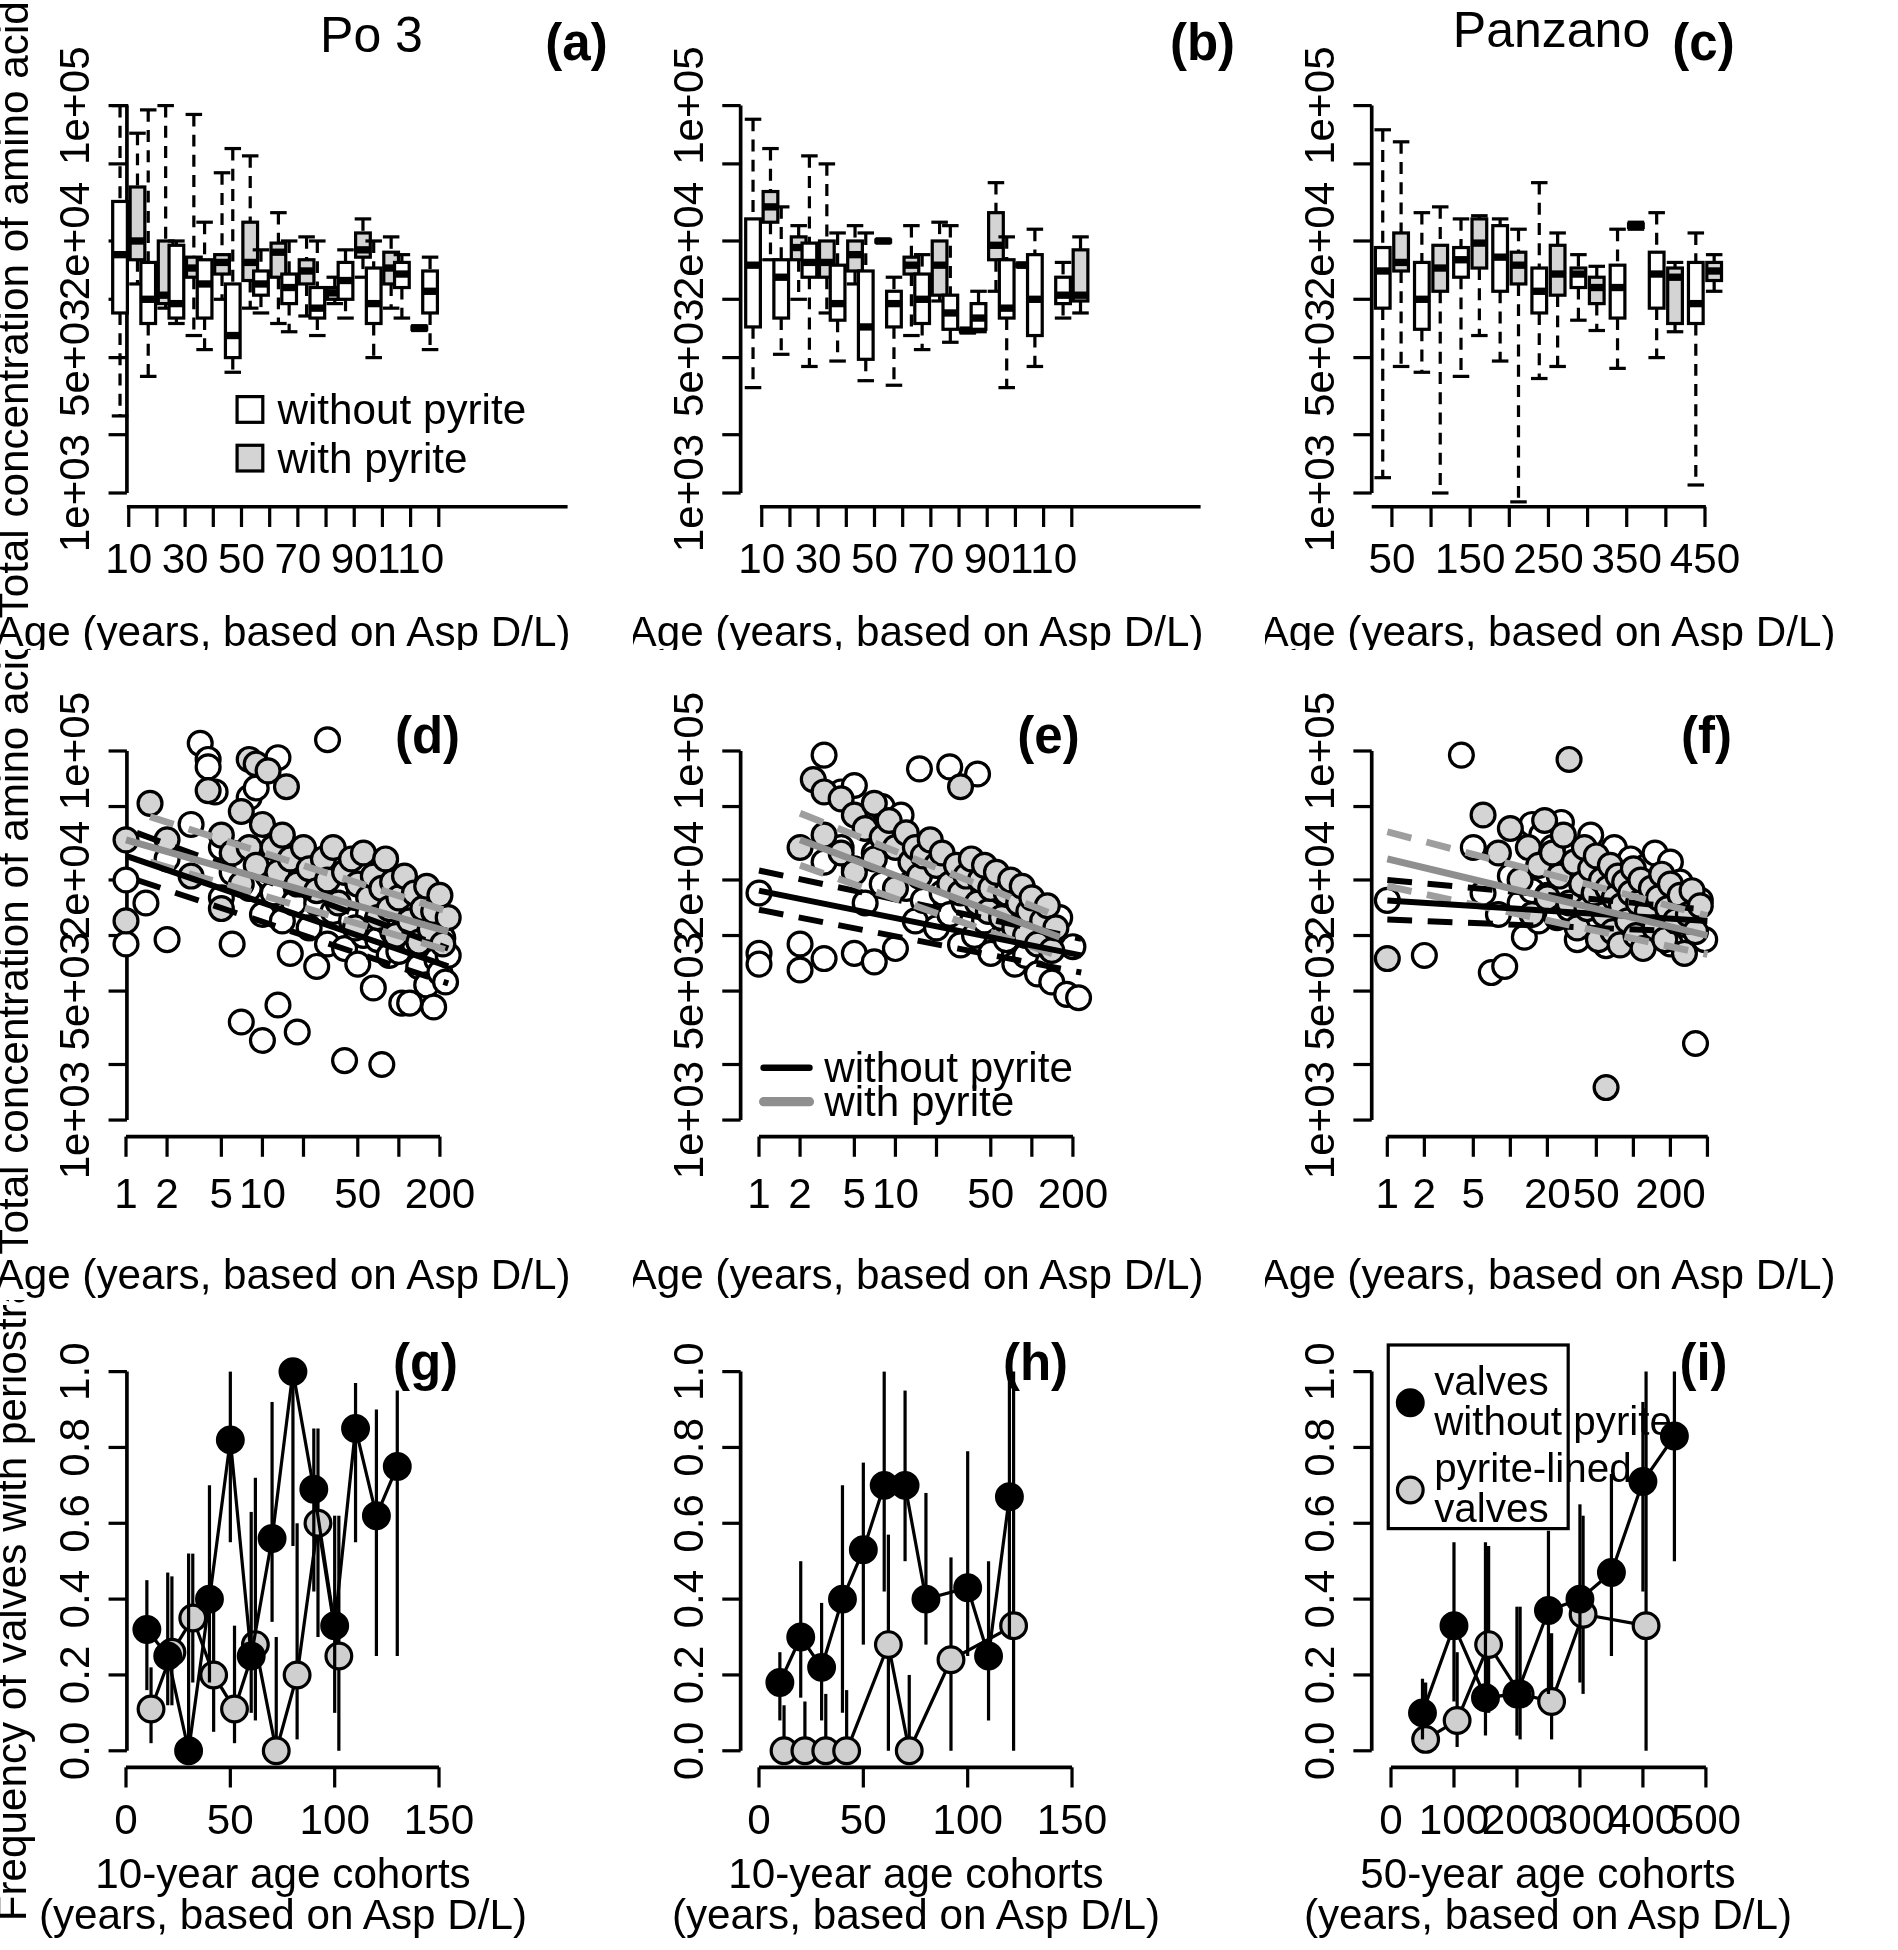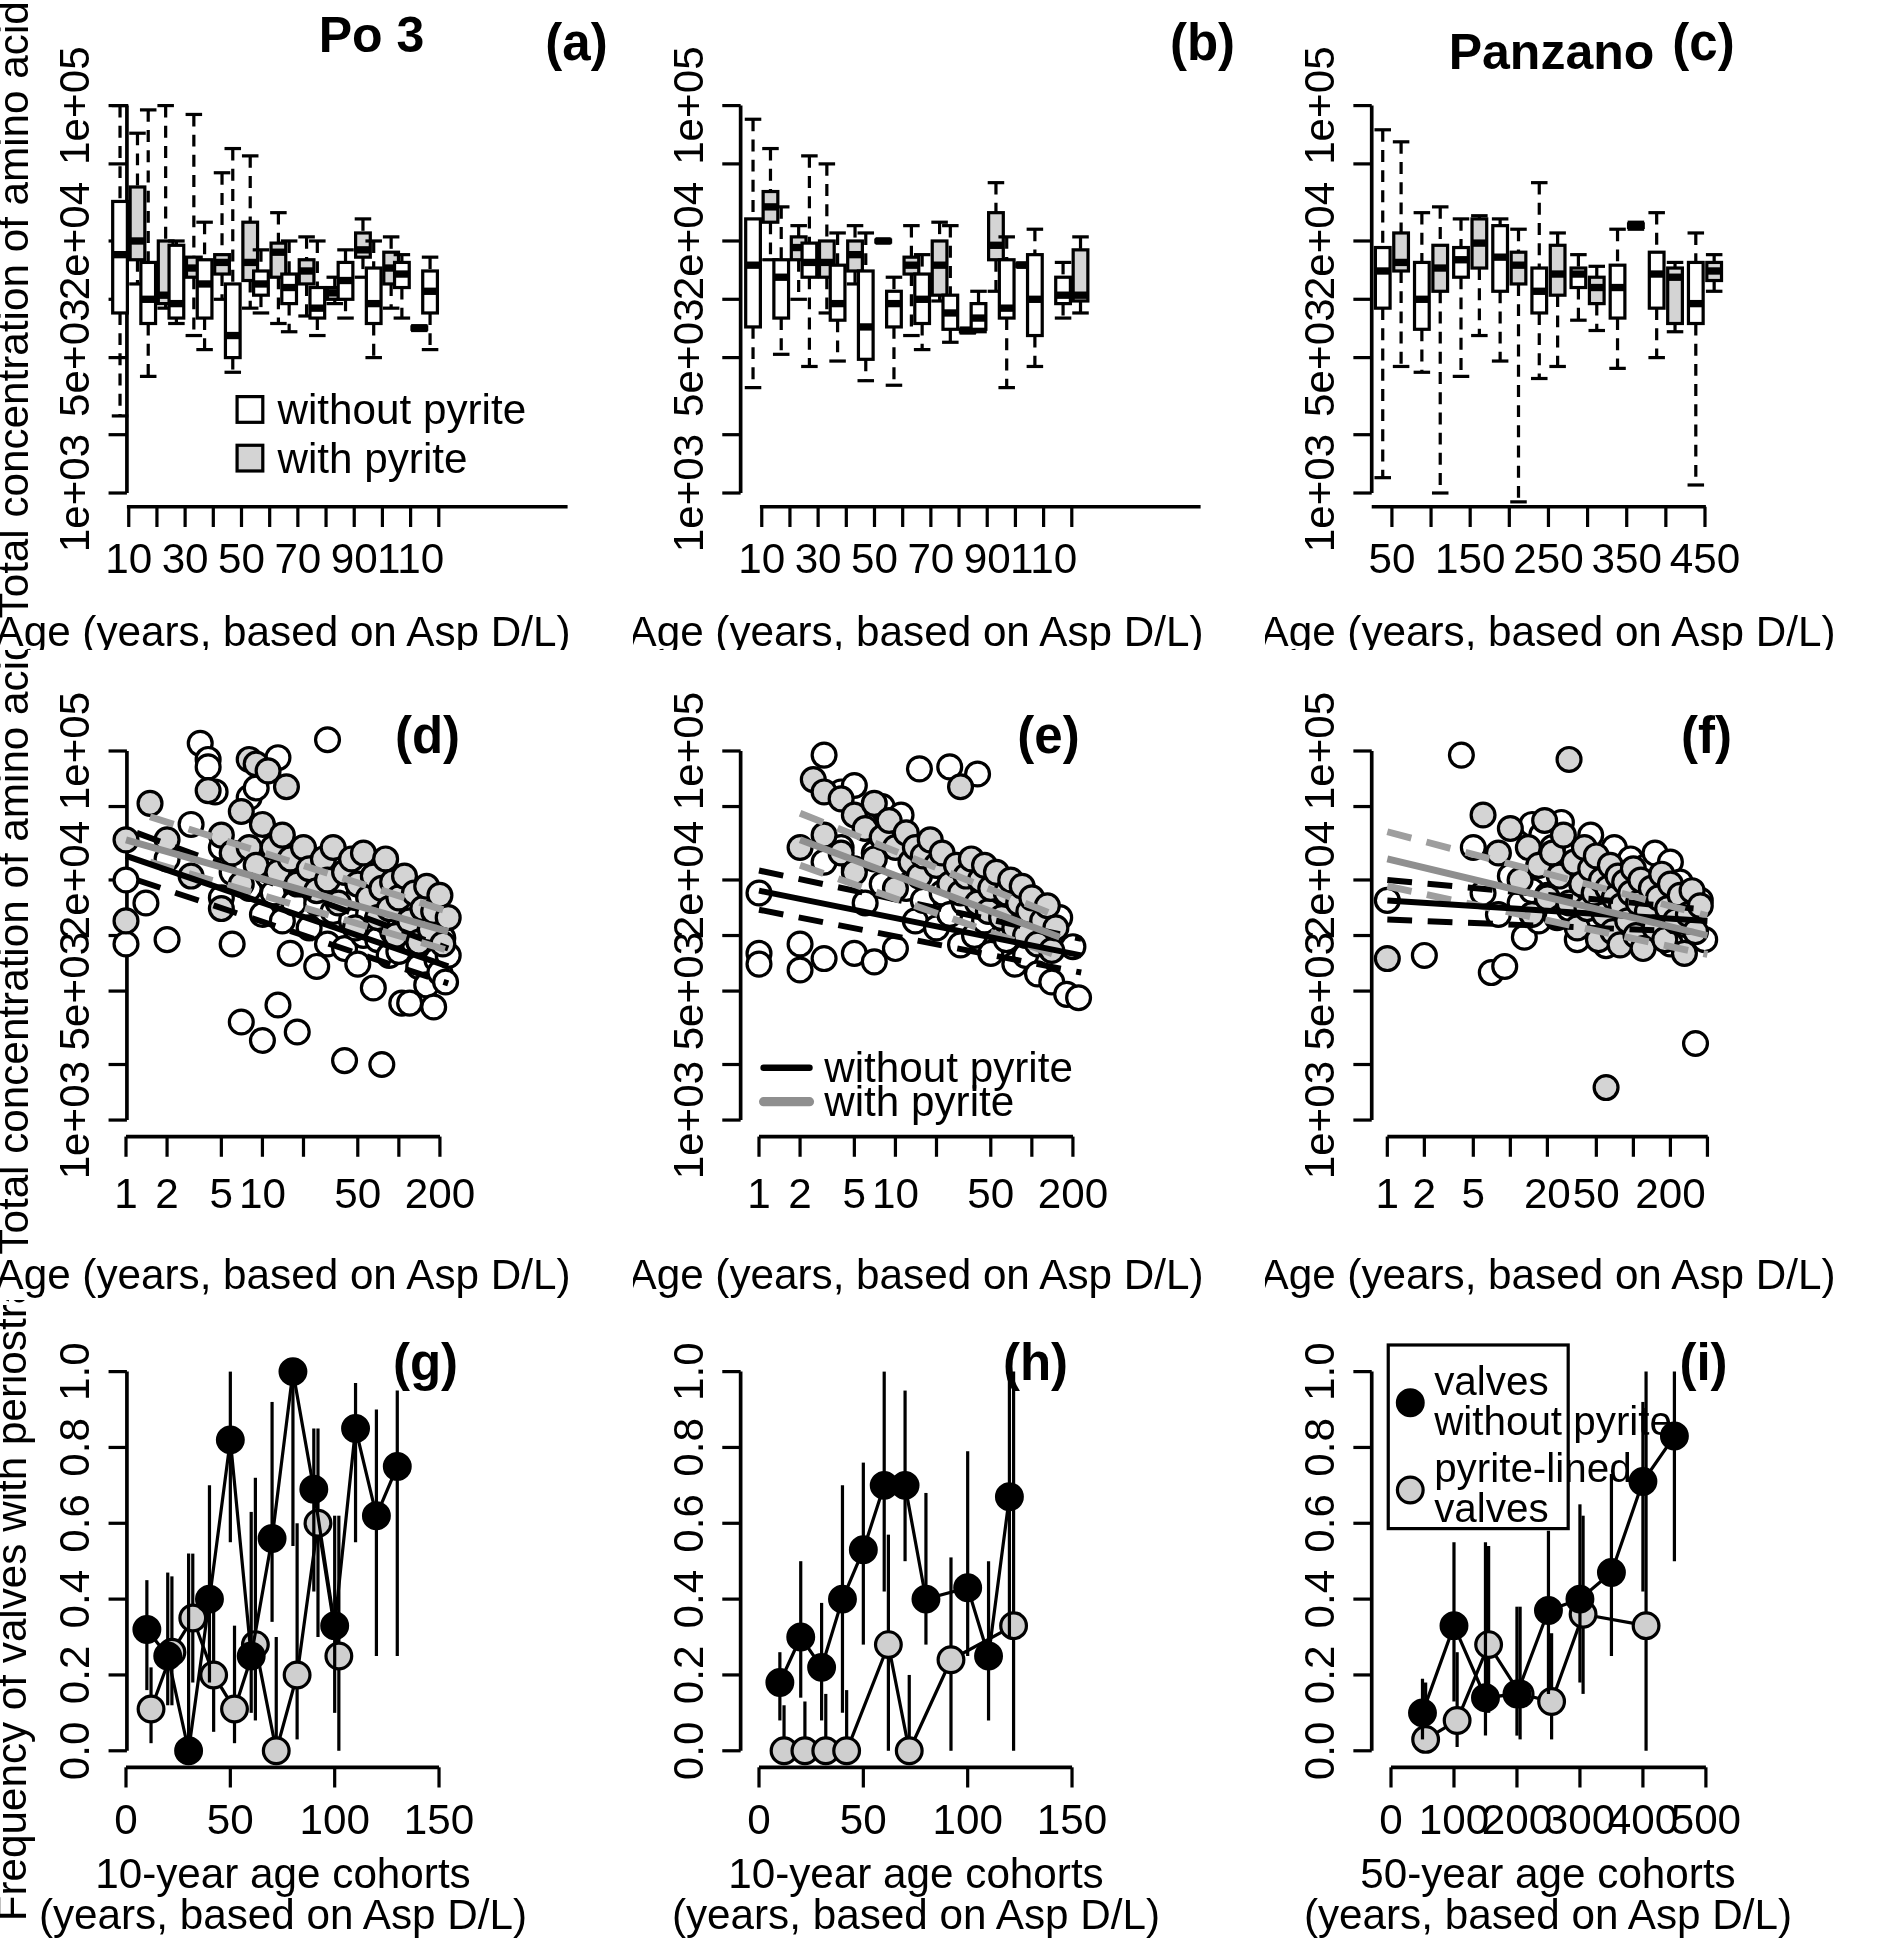--- a/index.html
+++ b/index.html
@@ -1,21 +1,21 @@
 <!DOCTYPE html>
 <html style="font-size:14.7px"><head>
 <meta charset="utf-8">
 <style>
   html,body{margin:0;padding:0;background:#fff;}
   .fig{position:relative;width:1898px;height:1951px;background:#ffffff;
        font-family:"Liberation Sans",sans-serif;color:#000;overflow:hidden;}
   .panel{position:absolute;}
   .panel svg{display:block;}
   .col-title{position:absolute;width:367px;text-align:center;font-size:50px;
-             font-weight:bold;white-space:nowrap;}
+             font-weight:normal;white-space:nowrap;}
   .cap{position:absolute;width:129px;text-align:center;font-size:51px;
        font-weight:bold;white-space:nowrap;}
 </style>
 </head>
 <body>
 
 <div class="fig">
 
   <div class="panel" style="left:0;top:0">
       <svg width="633" height="650" viewBox="0 0 689 708">
@@ -1397,21 +1397,21 @@
           <text x="184" y="103" style="font-family:&quot;Liberation Sans&quot;,sans-serif;font-size:44px" fill="#000">valves</text>
           <text x="184" y="147" style="font-family:&quot;Liberation Sans&quot;,sans-serif;font-size:44px" fill="#000">without pyrite</text>
           <circle cx="158" cy="207" r="14" fill="#cfcfcf" stroke="#000" stroke-width="3.5"></circle>
           <text x="184" y="198" style="font-family:&quot;Liberation Sans&quot;,sans-serif;font-size:44px" fill="#000">pyrite-lined</text>
           <text x="184" y="242" style="font-family:&quot;Liberation Sans&quot;,sans-serif;font-size:44px" fill="#000">valves</text>
         </g>
       </svg>
     </div>
 
   <div class="col-title" style="left:188px;top:5.5px">Po 3</div>
-  <div class="col-title" style="left:1368px;top:23px">Panzano</div>
+  <div class="col-title" style="left:1368px;top:1px">Panzano</div>
 
   <div class="cap" style="left:512px;top:13px">(a)</div>
   <div class="cap" style="left:1138px;top:13px">(b)</div>
   <div class="cap" style="left:1639px;top:13px">(c)</div>
   <div class="cap" style="left:363px;top:706px">(d)</div>
   <div class="cap" style="left:984px;top:706px">(e)</div>
   <div class="cap" style="left:1642px;top:706px">(f)</div>
   <div class="cap" style="left:361px;top:1333px">(g)</div>
   <div class="cap" style="left:971px;top:1333px">(h)</div>
   <div class="cap" style="left:1639px;top:1333px">(i)</div>

